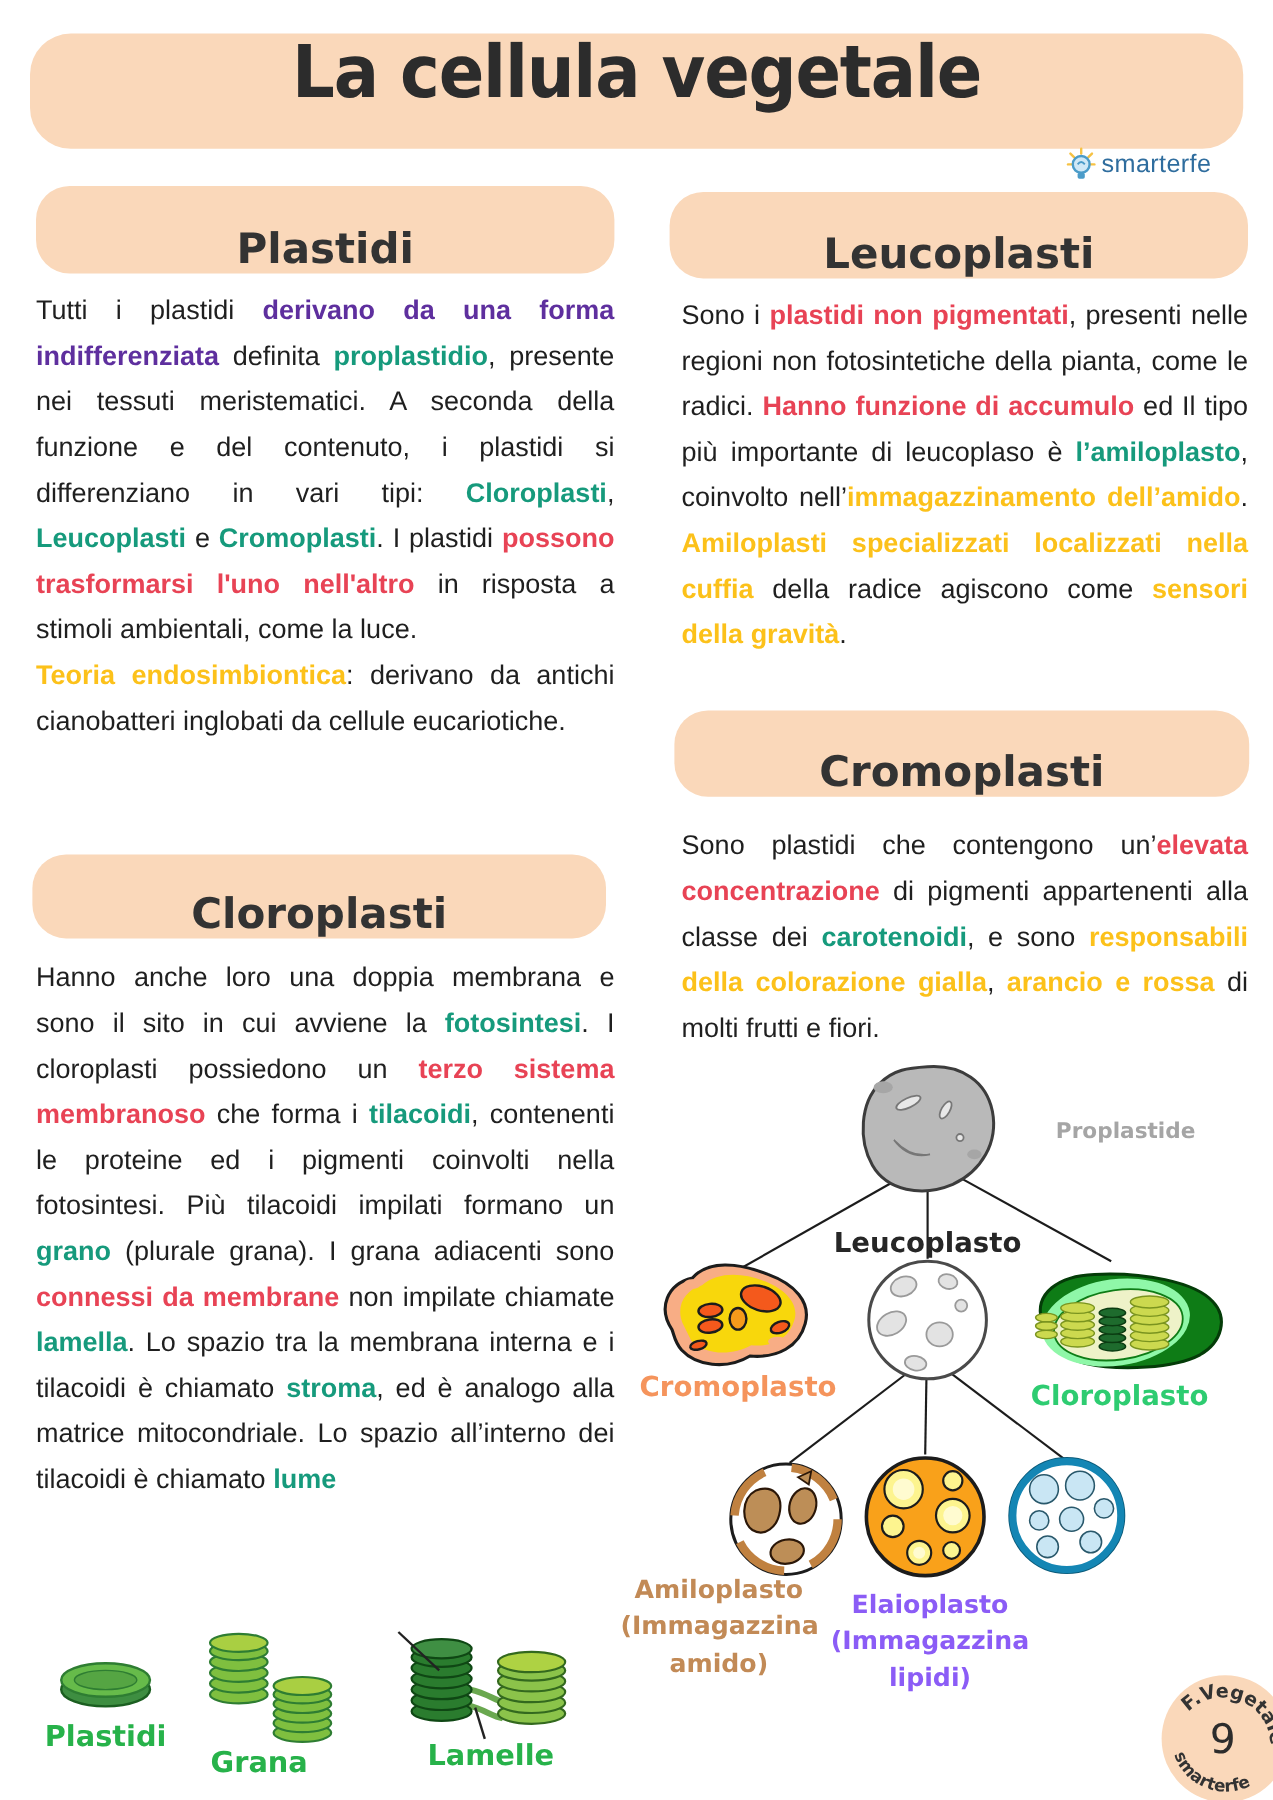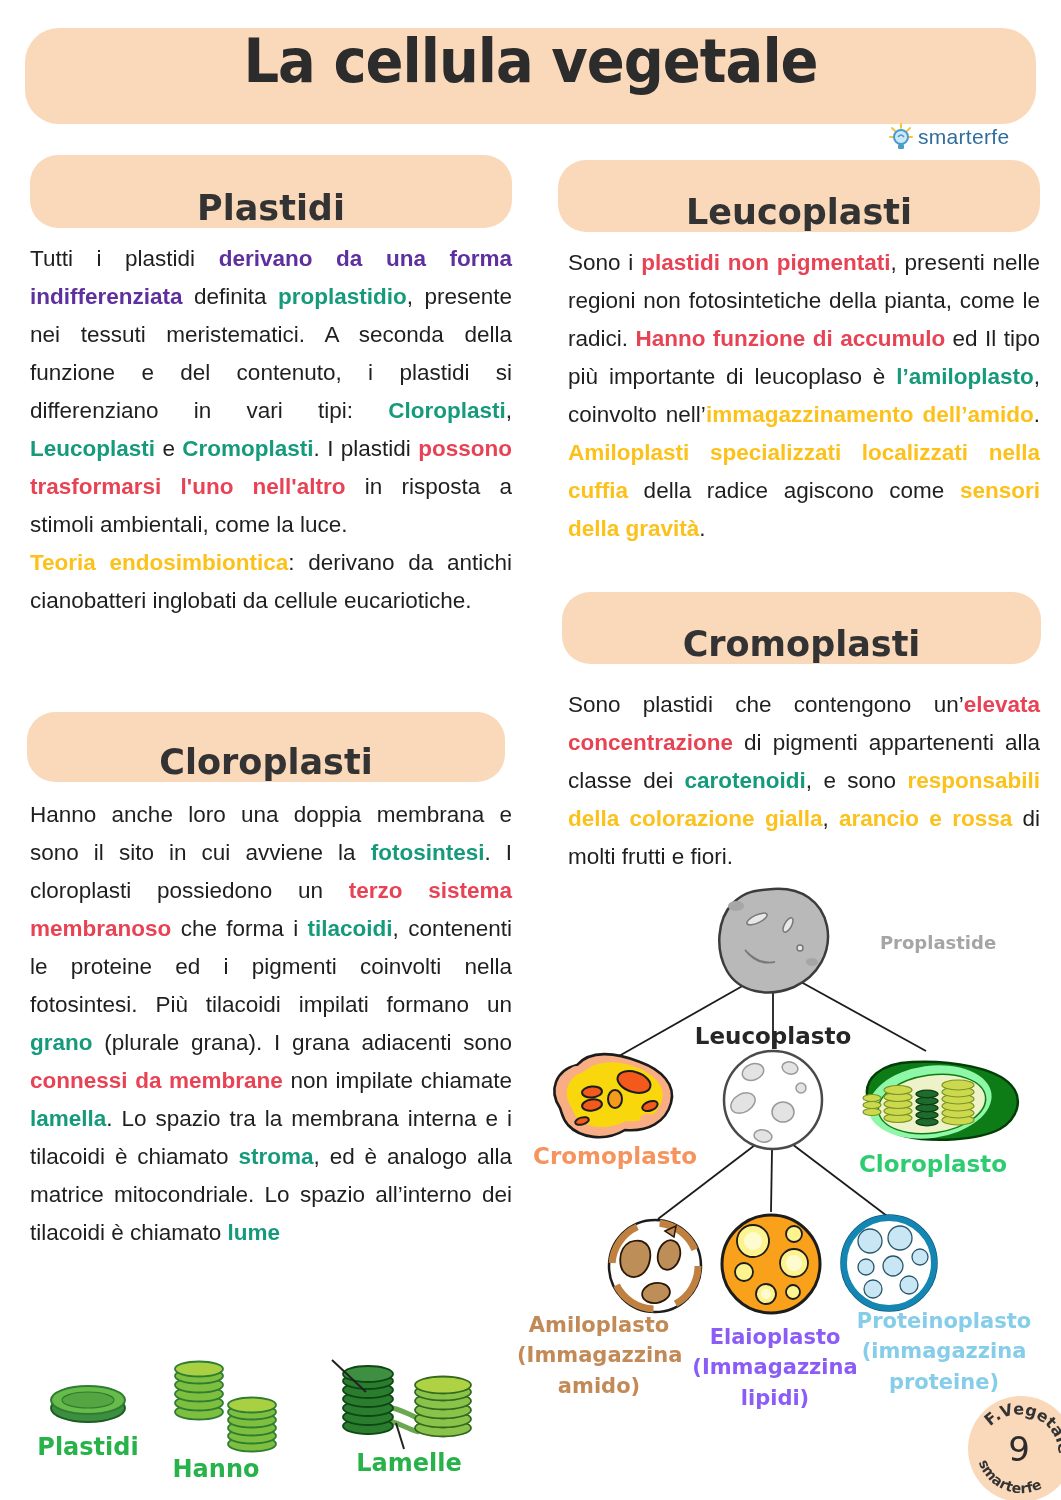--- a/index.html
+++ b/index.html
@@ -263,20 +263,17 @@
   <div class="diagram-label lbl-proplastide">Proplastide</div>
   <div class="diagram-label lbl-leucoplasto">Leucoplasto</div>
   <div class="diagram-label lbl-cromoplasto">Cromoplasto</div>
   <div class="diagram-label lbl-cloroplasto">Cloroplasto</div>
   <div class="diagram-label lbl-amiloplasto">Amiloplasto
 (Immagazzina
 amido)</div>
   <div class="diagram-label lbl-elaioplasto">Elaioplasto
 (Immagazzina
 lipidi)</div>
-  <div class="diagram-label lbl-proteinoplasto">Proteinoplasto
-(immagazzina
-proteine)</div>
   <div class="diagram-label lbl-tilacoide">Plastidi</div>
-  <div class="diagram-label lbl-grana">Hanno</div>
+  <div class="diagram-label lbl-grana">Grana</div>
   <div class="diagram-label lbl-lamelle">Lamelle</div>
 
 </div>
 
 </body></html>

